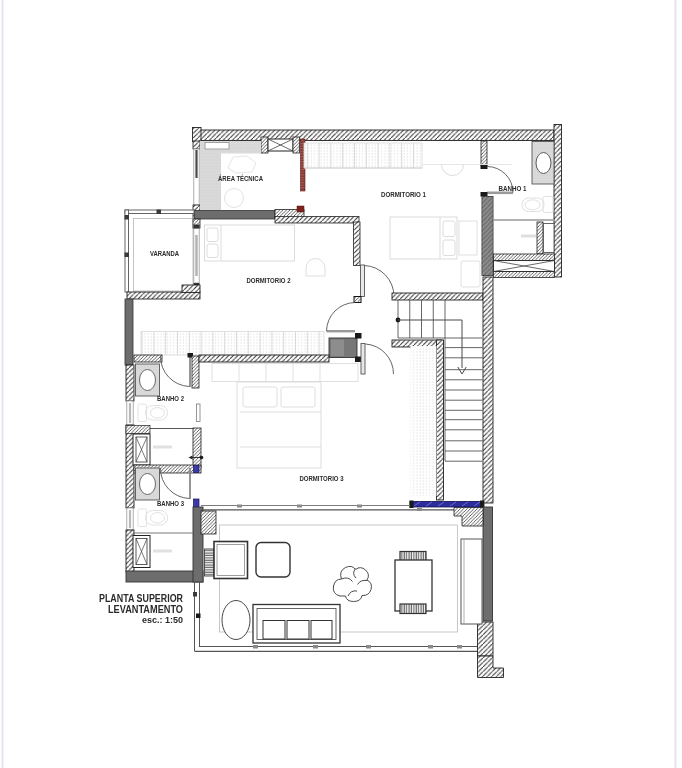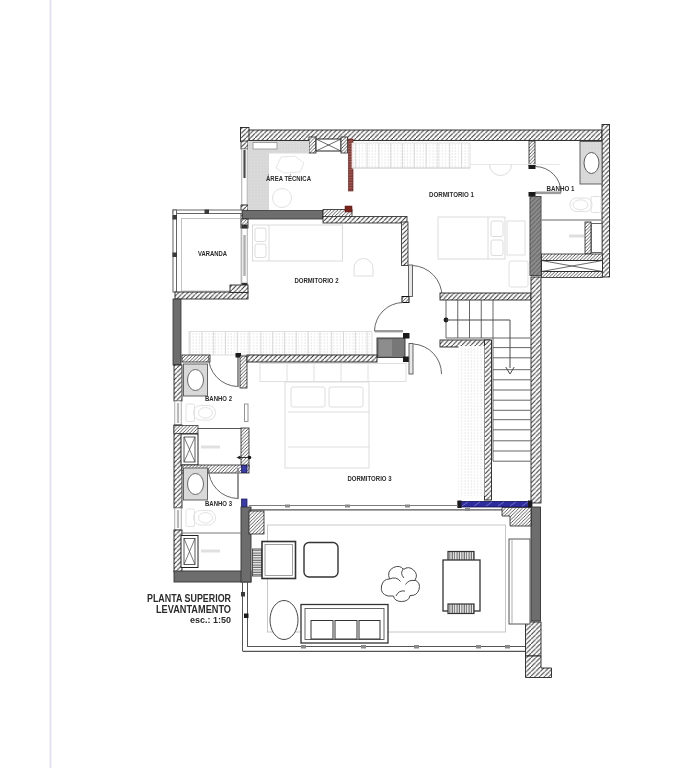--- a/index.html
+++ b/index.html
@@ -1,18 +1,18 @@
 <!DOCTYPE html>
 <html><head>
 <meta charset="utf-8">
 <style>
 html,body{margin:0;padding:0;background:#ffffff;}
 *{box-sizing:border-box;}
 .wrap{width:682px;height:768px;position:relative;background:#fff;overflow:hidden;
-font-family:"Liberation Sans", sans-serif;padding-left:48px;}
+font-family:"Liberation Sans", sans-serif;}
 text{font-family:"Liberation Sans", sans-serif;font-weight:bold;fill:#2a2a2a;}
 </style>
 </head>
 <body>
 <div class="wrap">
 <svg width="682" height="768" viewBox="0 0 682 768">
 <defs>
 <pattern id="hat" width="4.6" height="4.6" patternUnits="userSpaceOnUse">
 <rect width="4.6" height="4.6" fill="#ffffff"></rect>
 <line x1="-1" y1="5.6" x2="5.6" y2="-1" stroke="#2e2e2e" stroke-width="1"></line>

